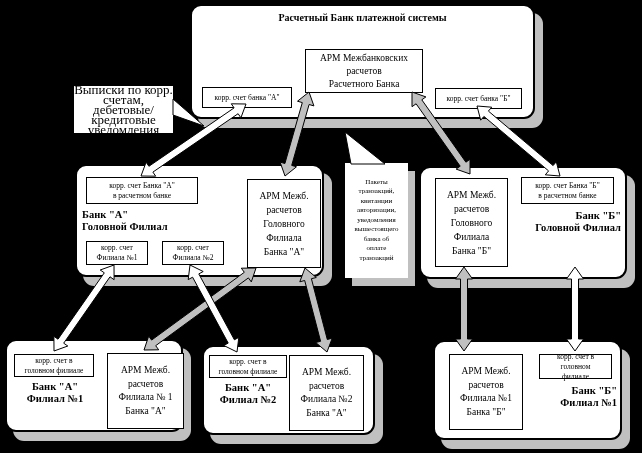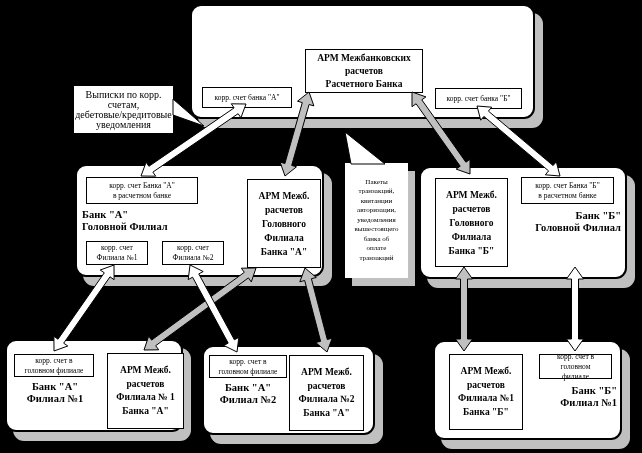--- a/index.html
+++ b/index.html
@@ -11,41 +11,42 @@
   .container-box {
     position:absolute; background:#fff; border:2px solid #000; border-radius:11px;
     box-shadow:8px 9px 0 #c0c0c0;
   }
   .small-box {
     position:absolute; background:#fff; border:1px solid #000;
     display:flex; align-items:center; justify-content:center;
     text-align:center; white-space:pre-line;
   }
   .ks   { font-size:7.5px; line-height:10px; }
-  .arm  { font-weight:bold; font-size:9.5px; line-height:13.5px; }
+  .arm  { font-weight:normal; font-size:9.5px; line-height:13.5px; }
   .arm5 { line-height:14px; }
   .callout {
     position:absolute; background:#fff; display:flex; align-items:center; justify-content:center;
-    text-align:center; white-space:pre-line; font-size:10px; line-height:10px;
+    text-align:center; white-space:pre-line; font-size:13px; line-height:10px;
   }
   .callout.shadowed { box-shadow:7px 8px 0 #c0c0c0; }
   .callout.dense { font-size:7px; line-height:9.5px; }
   .label { position:absolute; font-weight:bold; font-size:10.5px; line-height:12px; white-space:pre-line; }
   .label.center { text-align:center; }
   .label.right  { text-align:right; }
   .title-label { position:absolute; left:0; right:0; top:6px; text-align:center;
                  font-weight:bold; font-size:10px; }
   svg.overlay { position:absolute; left:0; top:0; z-index:50; pointer-events:none; }
 </style>
 </head>
 <body>
 
 <div class="canvas">
 
   <div class="container-box" style="left:190px; top:4px; width:345px; height:115px;">
+    <div class="title-label">Расчетный Банк платежной системы</div>
     <div class="small-box arm" style="left:113px; top:43px; width:118px; height:44px; line-height:13px;">АРМ Межбанковских
 расчетов
 Расчетного Банка</div>
     <div class="small-box ks" style="left:10px; top:81px; width:90px; height:21px;">корр. счет банка "А"</div>
     <div class="small-box ks" style="left:243px; top:82px; width:87px; height:21px;">корр. счет банка "Б"</div>
   </div>
 
   <div class="container-box" style="left:75px; top:164px; width:249px; height:113px;">
     <div class="small-box ks" style="left:9px; top:11px; width:112px; height:27px;">корр. счет Банка "А"
 в расчетном банке</div>

